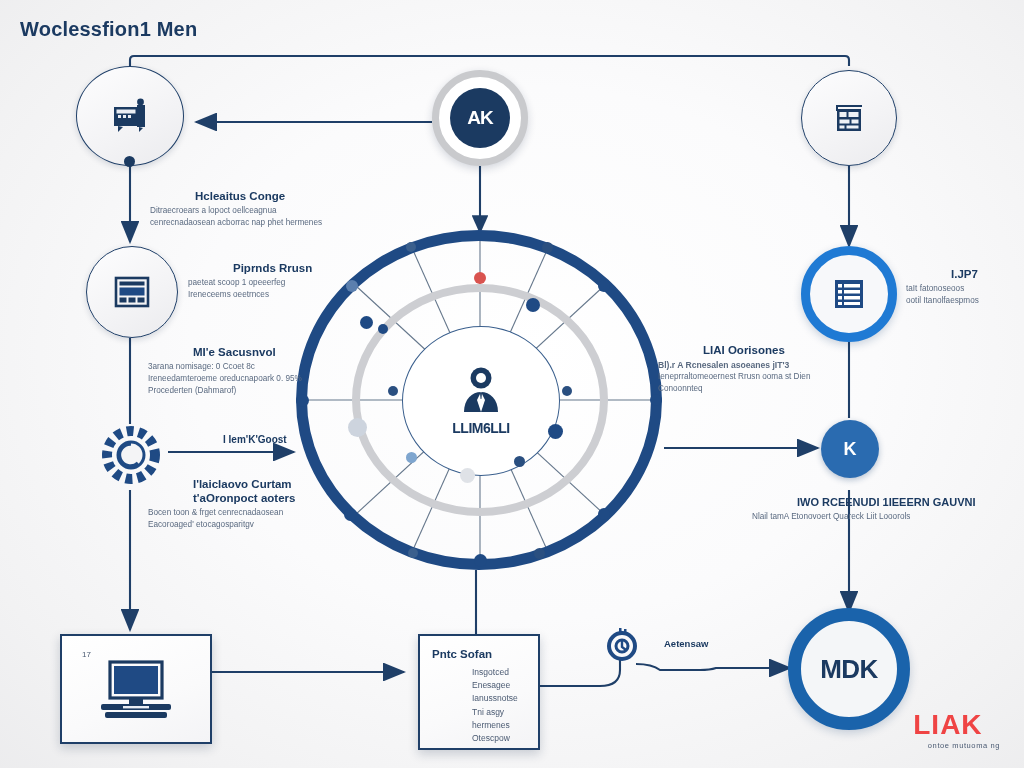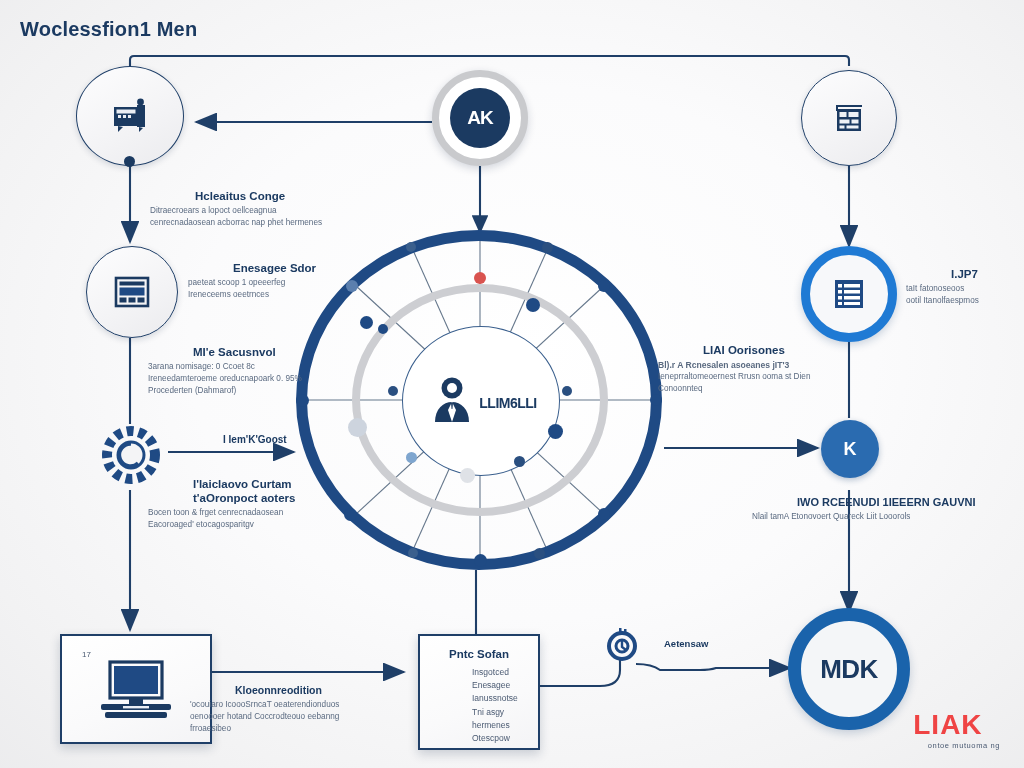--- a/index.html
+++ b/index.html
@@ -58,21 +58,20 @@
   
   .box{
     position:absolute;
     background:linear-gradient(160deg,#ffffff 0%,#fafafb 60%,#f4f4f6 100%);
     border:2.4px solid #1f3f68;
     box-shadow:0 4px 10px rgba(20,40,70,.2);
   }
   .panel-head{
     font-size:11.5px; font-weight:bold; color:#1b3a61; filter:blur(.35px);
     margin:0 0 6px 0;
-    text-align:center;
   }
   .panel-line{
     font-size:8.5px; color:#4a5a72; filter:blur(.55px); line-height:1.55;
     white-space:nowrap; overflow:hidden;padding-left:40px;
   }
 
   
   .callout{ position:absolute; }
   .callout .c-title{
     font-size:11.5px; font-weight:bold; color:#1b3a61;
@@ -89,21 +88,21 @@
     position:absolute; left:8px; top:2px; width:366px; height:340px;
     border-radius:50%; border:11px solid #1f4a84;
   }
   .ring-mid{
     position:absolute; left:64px; top:56px; width:256px; height:232px;
     border-radius:50%; border:8px solid #cdced2;
   }
   .ring-inner{
     position:absolute; left:114px; top:98px; width:158px; height:150px;
     border-radius:50%; border:1.4px solid #3a5f8d; background:#ffffff;
-    display:flex; flex-direction:row; align-items:center; justify-content:center;
+    display:flex; flex-direction:column; align-items:center; justify-content:center;
   }
   .hub-label{
     font-size:14px; font-weight:bold; color:#1b3a61; filter:blur(.45px);
     margin-top:4px; letter-spacing:-.5px;
   }
   .spoke-dot{ position:absolute; border-radius:50%; }
 
   
   .brand{ position:absolute; right:24px; bottom:18px; text-align:right; }
   .brand-main{
@@ -335,21 +334,21 @@
     <div class="panel-line">Otescpow</div>
   </div>
 
   <div class="callout" style="left:150px; top:190px; width:210px;">
     <div class="c-title">Hcleaitus Conge</div>
     <div class="c-body" style="white-space:pre-line;">Ditraecroears a lopoct oellceagnua
 cenrecnadaosean acborrac nap phet hermenes</div>
   </div>
 
   <div class="callout" style="left:188px; top:262px; width:190px;">
-    <div class="c-title">Enesagee Sdor</div>
+    <div class="c-title">Piprnds Rrusn</div>
     <div class="c-body" style="white-space:pre-line;">paeteat scoop 1 opeeerfeg
 Ireneceems oeetrnces</div>
   </div>
 
   <div class="callout" style="left:148px; top:346px; width:210px;">
     <div class="c-title">MI'e Sacusnvol</div>
     <div class="c-body" style="white-space:pre-line;">3arana nomisage: 0 Ccoet 8c
 Ireneedamteroeme oreducnapoark 0. 95%
 Procederten (Dahmarof)</div>
   </div>
@@ -376,25 +375,19 @@
     <div class="c-title">I.JP7</div>
     <div class="c-body" style="white-space:pre-line;">taIt fatonoseoos
 ootil Itanolfaespmos</div>
   </div>
 
   <div class="callout" style="left:752px; top:496px; width:260px;">
     <div class="c-title" style="font-size:11px;">IWO RCEENUDI 1IEEERN GAUVNI</div>
     <div class="c-body" style="white-space:pre-line;">Nlail tamA Etonovoert Quareck Liit Looorols</div>
   </div>
 
-  <div class="callout" style="left:190px; top:684px; width:220px;">
-    <div class="c-title" style="font-size:10.5px;">Kloeonnreodition</div>
-    <div class="c-body" style="white-space:pre-line;">'ocouiaro IcoooSrncaT oeaterendionduos
-oenoooer hotand Coccrodteouo eebanng
-frroaesibeo</div>
-  </div>
 
   <div class="brand">
     <div class="brand-main">LIAK</div>
     <div class="brand-sub">ontoe mutuoma ng</div>
   </div>
 
 </div>
 
 </body></html>

